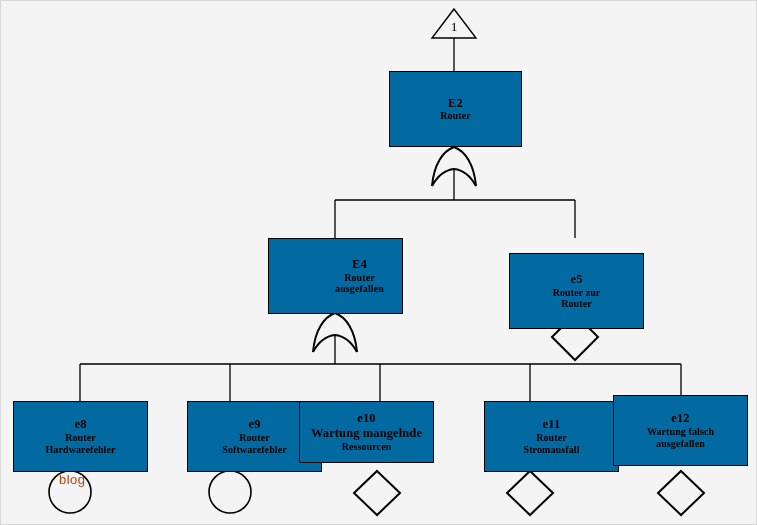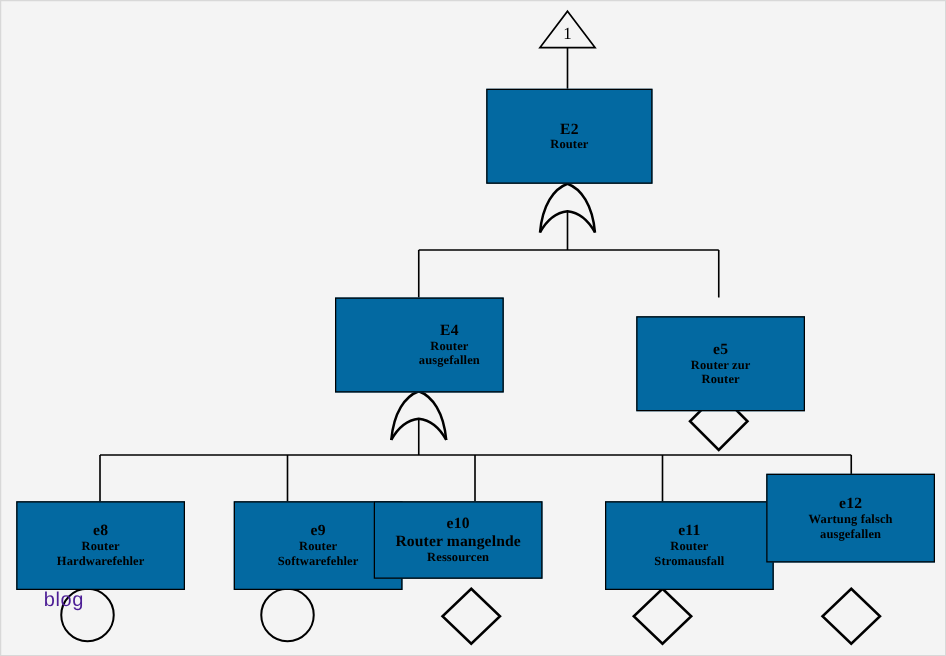--- a/index.html
+++ b/index.html
@@ -53,26 +53,27 @@
   .node .txt {
     font-size: 10px;
     letter-spacing: 0.1px;
     white-space: nowrap;
   }
   .node .txt.wrapline {
     white-space: nowrap;
   }
   .watermark {
     position: absolute;
-    color: #4c1d95;
-    font-size: 16px;
+    color: #c2410c;
+    font-size: 13px;
     font-family: "Liberation Sans", sans-serif;
     letter-spacing: 0.5px;
     z-index: 1;
     user-select: none;
+    margin-left: 24px;
   }
   .transfer-label {
     position: absolute;
     font-size: 13.5px;
     font-weight: normal;
     color: #000;
     z-index: 4;
     text-align: center;
   }
 </style>
@@ -163,29 +164,29 @@
   </div>
 
   <div class="node" style="left:162px; top:400px; width:135px; height:71px;margin-left:24px;">
     <div class="idline">e9</div>
     <div class="txt">Router</div>
     <div class="txt">Softwarefehler</div>
   </div>
 
   <div class="node" style="left:298px; top:400px; width:135px; height:62px;">
     <div class="idline">e10</div>
-    <div class="txt wrapline" style="font-size:12.5px;">Router mangelnde</div>
+    <div class="txt wrapline" style="font-size:12.5px;">Wartung mangelnde</div>
     <div class="txt">Ressourcen</div>
   </div>
 
   <div class="node" style="left:462px; top:400px; width:135px; height:71px;margin-left:21px;">
     <div class="idline">e11</div>
     <div class="txt">Router</div>
     <div class="txt">Stromausfall</div>
   </div>
 
-  <div class="node" style="left:612px; top:378px; width:135px; height:71px;">
+  <div class="node" style="left:612px; top:394px; width:135px; height:71px;">
     <div class="idline">e12</div>
     <div class="txt">Wartung falsch</div>
     <div class="txt">ausgefallen</div>
   </div>
 
 </div>
 
 </body></html>

